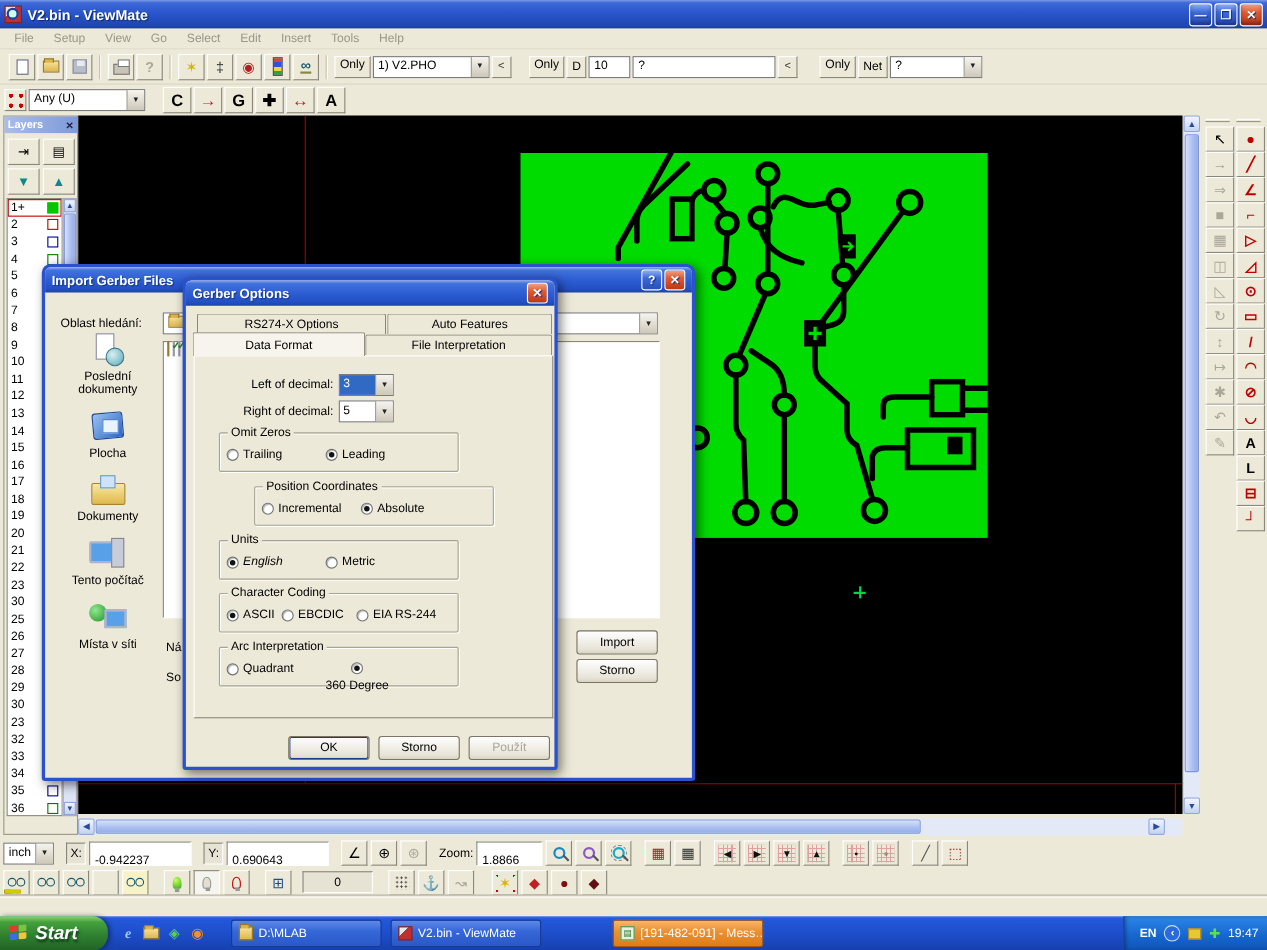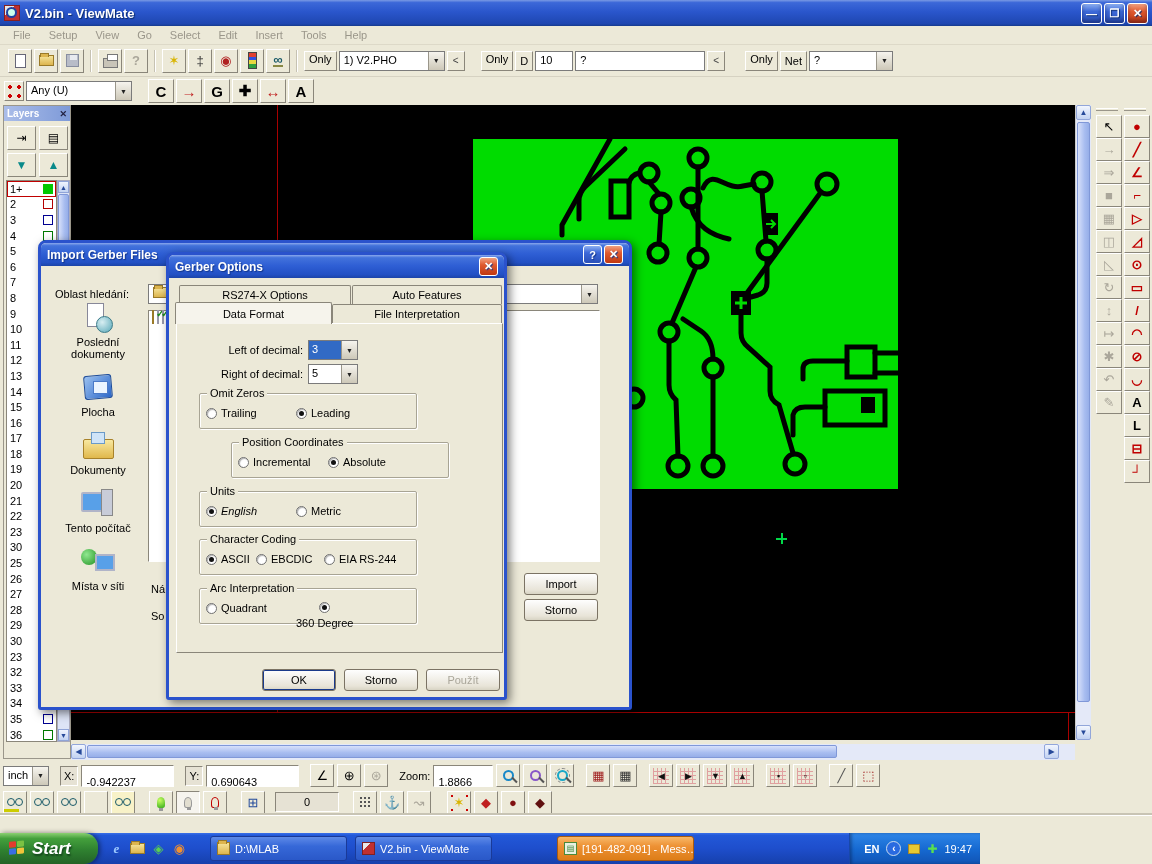--- a/index.html
+++ b/index.html
@@ -130,21 +130,21 @@
   .lamp::after{content:"";position:absolute;left:2px;bottom:-3px;width:4px;height:3px;background:#999}
   .lamp.green{background:radial-gradient(circle at 35% 30%,#c8ff60,#30a818)}
   .lamp.gray{background:#e2ded0;border:1px solid #999}
   .lamp.red{background:transparent;border:1px solid #c00000}
   .pressed{border-color:#8a867a #fff #fff #8a867a !important;background:#f6f4ee}
   .dots{width:13px;height:13px;background:radial-gradient(circle 1px at 2px 2px,#555 95%,transparent) 0 0/4px 4px}
   .statusstrip{position:absolute;left:0;top:815px;width:1152px;height:18px;background:#ece9d8;
     border-top:1px solid #fff;box-shadow:0 -2px 0 #c8c4b4}
 
   
-  .taskbar{position:absolute;left:0;top:833px;width:980px;height:31px;display:flex;align-items:center;
+  .taskbar{position:absolute;left:0;top:833px;width:1152px;height:31px;display:flex;align-items:center;
     background:linear-gradient(180deg,#3a70e8 0%,#2258d8 8%,#1e4ecc 50%,#1640ac 100%)}
   .startbtn{height:31px;width:98px;border-radius:0 14px 14px 0;display:flex;align-items:center;gap:6px;
     padding-left:9px;color:#fff;font-style:italic;font-weight:bold;font-size:17px;text-shadow:1px 2px 2px #12421a;
     background:linear-gradient(180deg,#8cd072 0%,#44a03c 18%,#2f8130 55%,#236326 100%);box-shadow:2px 0 5px rgba(0,0,0,.45)}
   .flag{width:17px;height:15px;display:grid;grid-template-columns:7px 7px;grid-template-rows:6px 6px;gap:1px;transform:skewY(-6deg)}
   .flag span{border-radius:1px}
   .ql{display:flex;gap:4px;margin-left:10px;align-items:center}
   .qli{width:17px;height:17px;display:flex;align-items:center;justify-content:center;font-size:13px}
   .task{height:25px;margin-left:4px;width:137px;border-radius:3px;color:#fff;display:flex;align-items:center;gap:5px;
     padding:0 6px;white-space:nowrap;overflow:hidden;border:1px solid #1a3a98;

